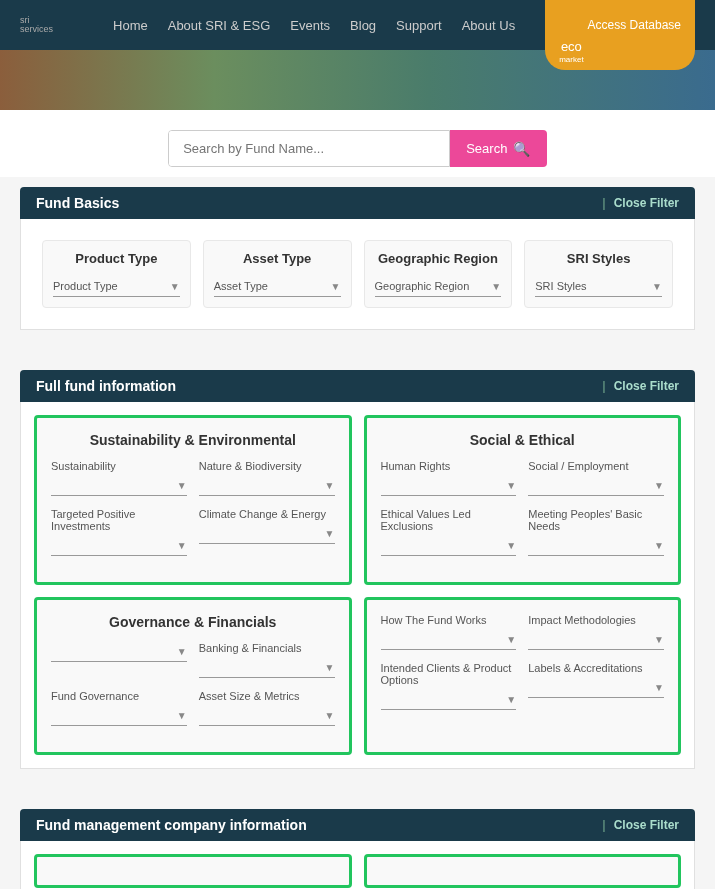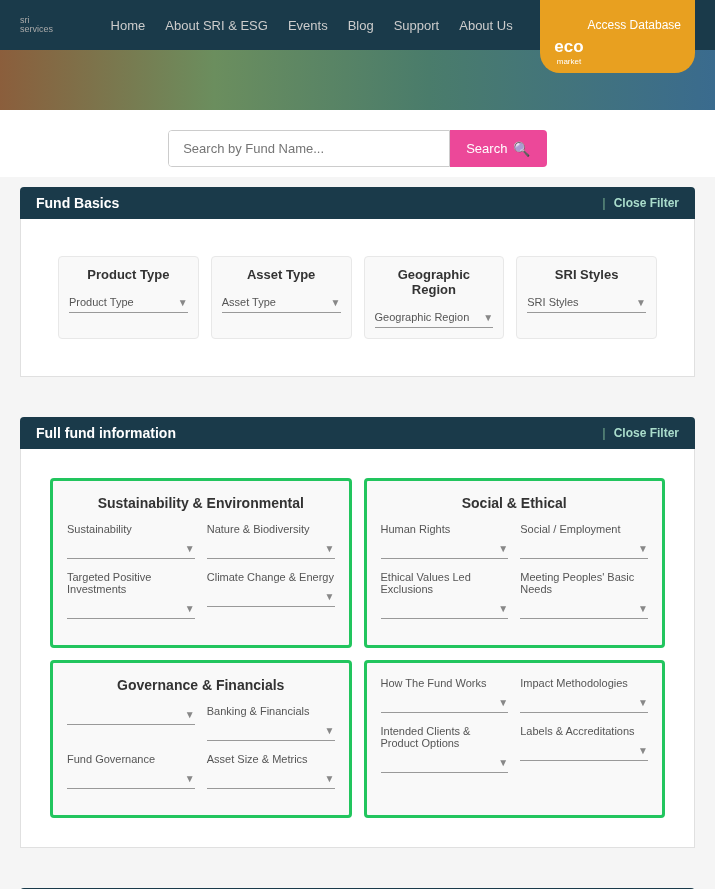--- a/index.html
+++ b/index.html
@@ -118,21 +118,21 @@
       content: '|';
       margin-right: 4px;
       color: #5a8a7a;
     }
 
     
     .filter-content {
       background: #fff;
       border: 1px solid #e0e0e0;
       border-top: none;
-      padding: 23px;
+      padding: 7px;
     }
     .filter-grid {
       display: grid;
       grid-template-columns: 1fr 1fr;
       gap: 0;
     }
     .filter-group {
       background: #f9f9f9;
       border: 3px solid #22c55e;
       margin: 6px;
@@ -209,21 +209,21 @@
     <a>Home</a>
     <a>About SRI &amp; ESG</a>
     <a>Events</a>
     <a>Blog</a>
     <a>Support</a>
     <a>About Us</a>
   </div>
   <button class="eco-btn">
     <span style="display:flex; flex-direction:column; align-items:center; line-height:1.2;">
       <span style="font-size:8px;">fund</span>
-      <span style="font-size:17px; font-weight:bold;margin-top:44px;">eco</span>
+      <span style="font-size:13px; font-weight:normal;margin-top:44px;">eco</span>
       <span style="font-size:8px;">market</span>
     </span>
     <span>Access Database</span>
   </button>
 </nav>
 
 <div class="hero-bar"></div>
 
 <div class="search-section">
   <div class="search-input-wrap">
@@ -427,20 +427,21 @@
       </div>
 
     </div>
   </div>
 </div>
 
 <div class="section-gap"></div>
 
 <div class="filter-section">
   <div class="filter-header">
+    <span>Fund management company information</span>
     <span class="close-filter">Close Filter</span>
   </div>
   <div class="filter-content">
     <div class="filter-grid">
 
       <div class="filter-group">
         
         
         
       </div>

